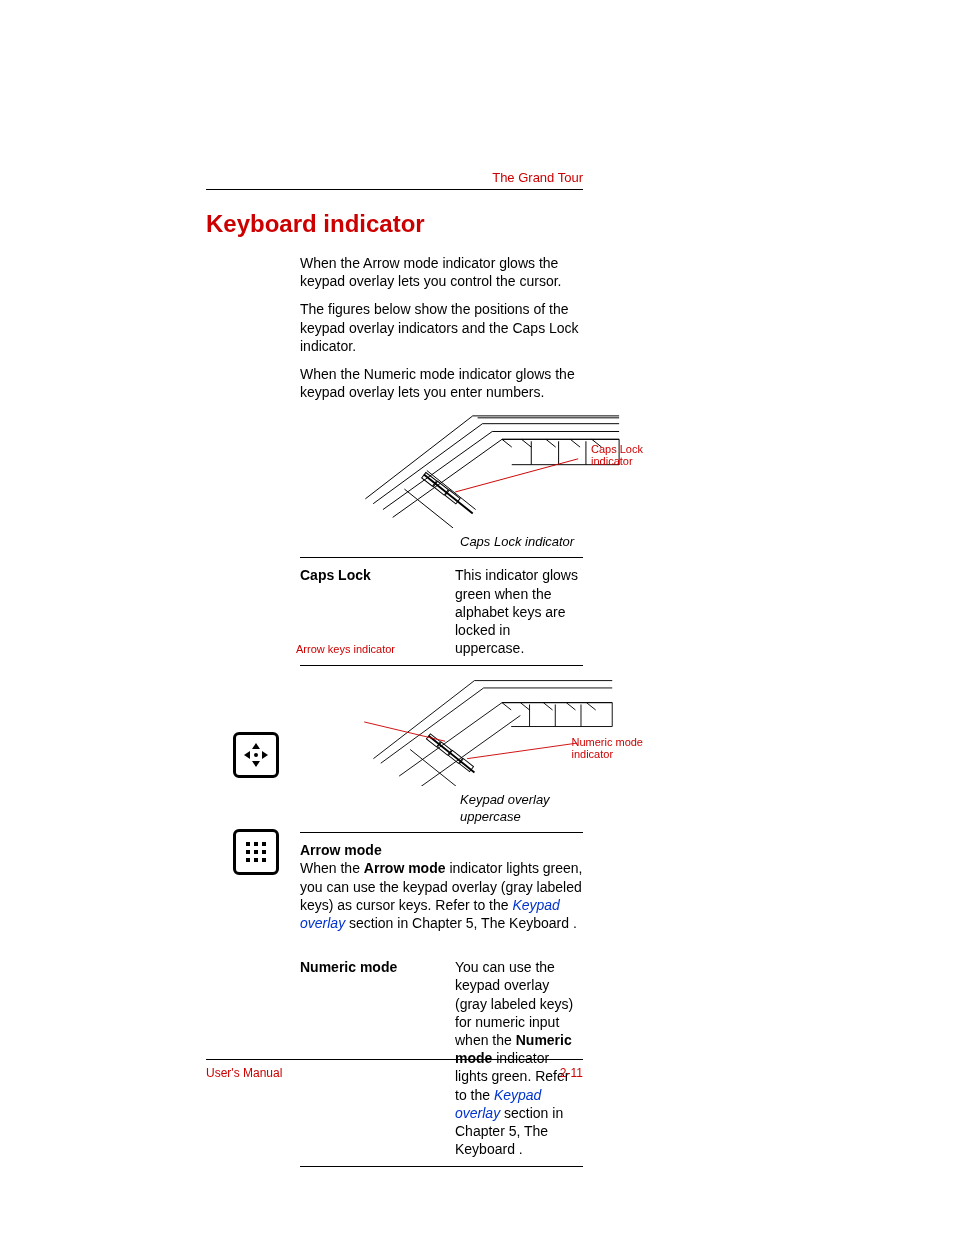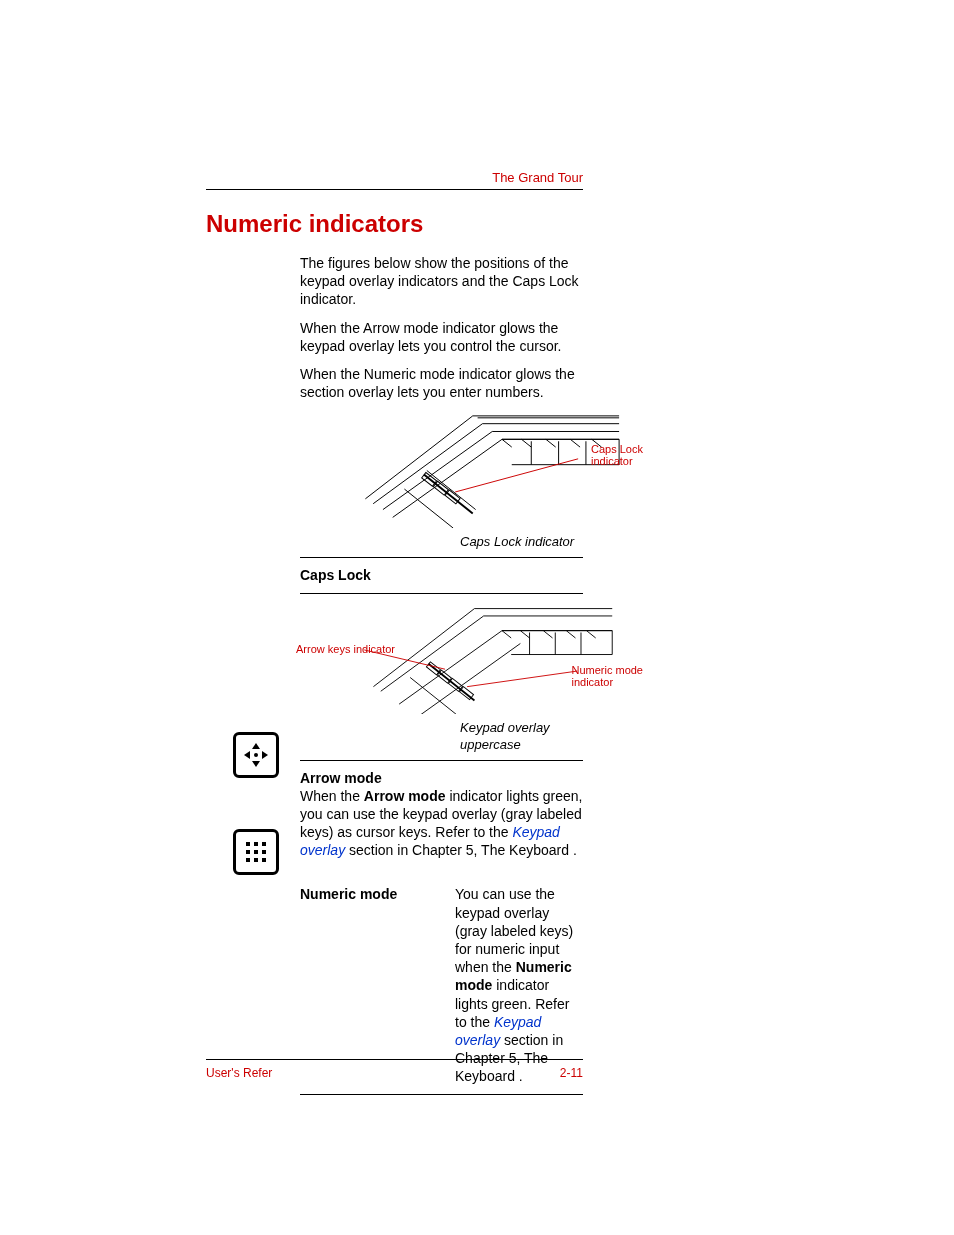--- a/index.html
+++ b/index.html
@@ -27,26 +27,26 @@
 </head>
 <body>
 
 <div class="page">
 
   <div class="header">
     <span class="header-chapter">The Grand Tour</span>
     <div style="clear:both"></div>
   </div>
 
-  <div class="title">Numeric indicators</div>
+  <div class="title">Keyboard indicator</div>
 
   <div class="body">
+    <p>When the Arrow mode indicator glows the keypad overlay lets you control the cursor.</p>
     <p>The figures below show the positions of the keypad overlay indicators and the Caps Lock indicator.</p>
-    <p>When the Arrow mode indicator glows the keypad overlay lets you control the cursor.</p>
-    <p>When the Numeric mode indicator glows the section overlay lets you enter numbers.</p>
+    <p>When the Numeric mode indicator glows the keypad overlay lets you enter numbers.</p>
 
     <div class="fig" style="position:relative;height:140px;">
       <svg class="kb-svg" width="300" height="120" viewBox="0 0 300 120" style="margin-left:120px;">
         <g transform="translate(10,5)">
           <polyline points="0,85 110,0 260,0"></polyline>
           <polyline points="8,90 120,8 260,8"></polyline>
           <polyline points="18,96 130,16 260,16"></polyline>
           <polyline points="28,104 140,24 260,24"></polyline>
           <line x1="115" y1="2" x2="260" y2="2"></line>
           <line x1="140" y1="24" x2="150" y2="32"></line>
@@ -69,20 +69,21 @@
       </svg>
       <div class="callout" style="position:absolute;right:-60px;top:32px;">
         <span>Caps Lock</span><br>
         <span>indicator</span>
       </div>
       <div class="fig-caption">Caps Lock indicator</div>
     </div>
 
     <div class="table">
       <div class="tlabel">Caps Lock</div>
+      <div class="tdesc">This indicator glows green when the alphabet keys are locked in uppercase.</div>
     </div>
 
     <div class="fig" style="position:relative;height:150px;">
       <svg class="kb-svg" width="300" height="120" viewBox="0 0 300 120" style="margin-left:120px;">
         <g transform="translate(10,5)">
           <polyline points="0,85 110,0 260,0"></polyline>
           <polyline points="8,90 120,8 260,8"></polyline>
           <polyline points="28,104 140,24 260,24"></polyline>
           <polyline points="48,118 160,38"></polyline>
           <line x1="140" y1="24" x2="150" y2="32"></line>
@@ -147,18 +148,18 @@
           <rect x="12" y="12" width="4" height="4"></rect>
           <rect x="20" y="12" width="4" height="4"></rect>
         <rect x="4" y="20" width="4" height="4"></rect>
           <rect x="12" y="20" width="4" height="4"></rect>
           <rect x="20" y="20" width="4" height="4"></rect>
       </g>
     </svg>
   </div>
 
   <div class="footer">
-    <span class="footer-left">User's Refer</span>
+    <span class="footer-left">User's Manual</span>
     <span class="footer-right">2-11</span>
     <div style="clear:both"></div>
   </div>
 
 </div>
 
 </body></html>

